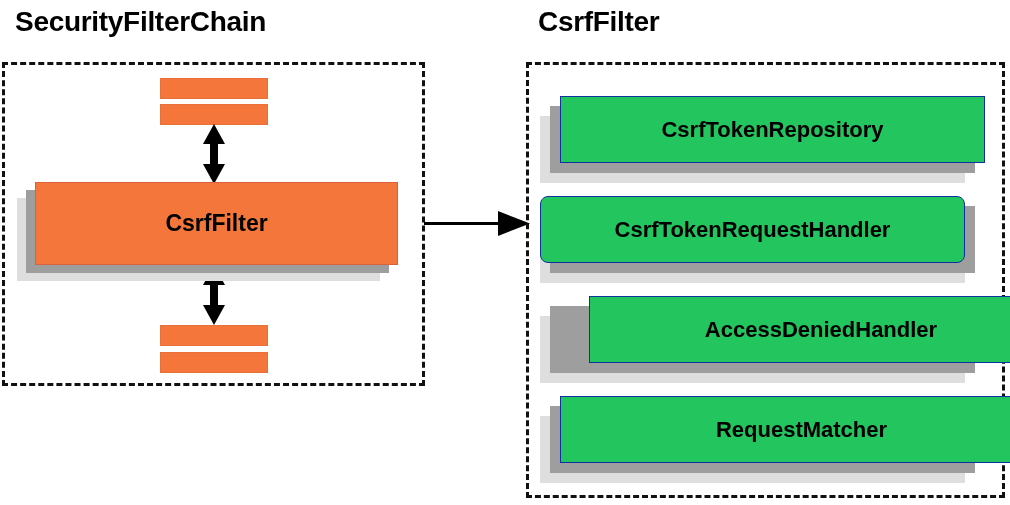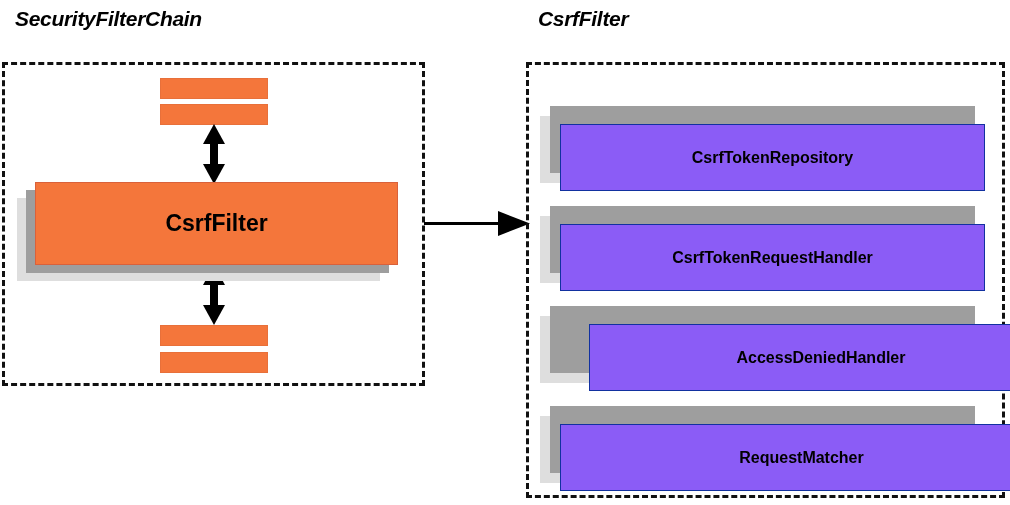--- a/index.html
+++ b/index.html
@@ -12,27 +12,26 @@
   }
   #canvas {
     position: relative;
     width: 1010px;
     height: 505px;
     background: #ffffff;
     overflow: hidden;
   }
   .panel-title {
     position: absolute;
-    font-size: 21px;
+    font-size: 28px;
     font-weight: bold;
     color: #000000;
     letter-spacing: -0.3px;
     white-space: nowrap;
     line-height: 1;
-    font-style: italic;
   }
   .dashed-box {
     position: absolute;
     border: 3px dashed #111111;
     box-sizing: border-box;
     background: transparent;
   }
   
   .orange-bar {
     position: absolute;
@@ -49,31 +48,30 @@
     align-items: center;
     justify-content: center;
     color: #000000;
     font-size: 23px;
     font-weight: bold;
     z-index: 3;
   }
   
   .blue-box {
     position: absolute;
-    background: #8b5cf6;
+    background: #22c55e;
     border: 1.5px solid #1231A0;
     box-sizing: border-box;
     display: flex;
     align-items: center;
     justify-content: center;
     color: #000000;
-    font-size: 16px;
+    font-size: 22px;
     font-weight: bold;
     z-index: 3;
-    margin-top: 28px;
   }
   .shadow-dark {
     position: absolute;
     background: #9E9E9E;
     z-index: 2;
   }
   .shadow-light {
     position: absolute;
     background: #DEDEDE;
     z-index: 1;
@@ -126,21 +124,21 @@
   <div class="dashed-box" style="left:526px; top:62px; width:479px; height:436px;"></div>
 
   <div class="shadow-light" style="left:540px; top:116px; width:425px; height:67px;"></div>
   <div class="shadow-dark" style="left:550px; top:106px; width:425px; height:67px;"></div>
   <div class="blue-box" style="left:560px; top:96px; width:425px; height:67px;">
     <span>CsrfTokenRepository</span>
   </div>
 
   <div class="shadow-light" style="left:540px; top:216px; width:425px; height:67px;"></div>
   <div class="shadow-dark" style="left:550px; top:206px; width:425px; height:67px;"></div>
-  <div class="blue-box" style="left:560px; top:196px; width:425px; height:67px;">
+  <div class="blue-box" style="left:540px; top:196px; width:425px; height:67px;border-radius:8px;">
     <span>CsrfTokenRequestHandler</span>
   </div>
 
   <div class="shadow-light" style="left:540px; top:316px; width:425px; height:67px;"></div>
   <div class="shadow-dark" style="left:550px; top:306px; width:425px; height:67px;"></div>
   <div class="blue-box" style="left:589px; top:296px; width:436px; height:67px;padding-left:28px;">
     <span>AccessDeniedHandler</span>
   </div>
 
   <div class="shadow-light" style="left:540px; top:416px; width:425px; height:67px;"></div>

